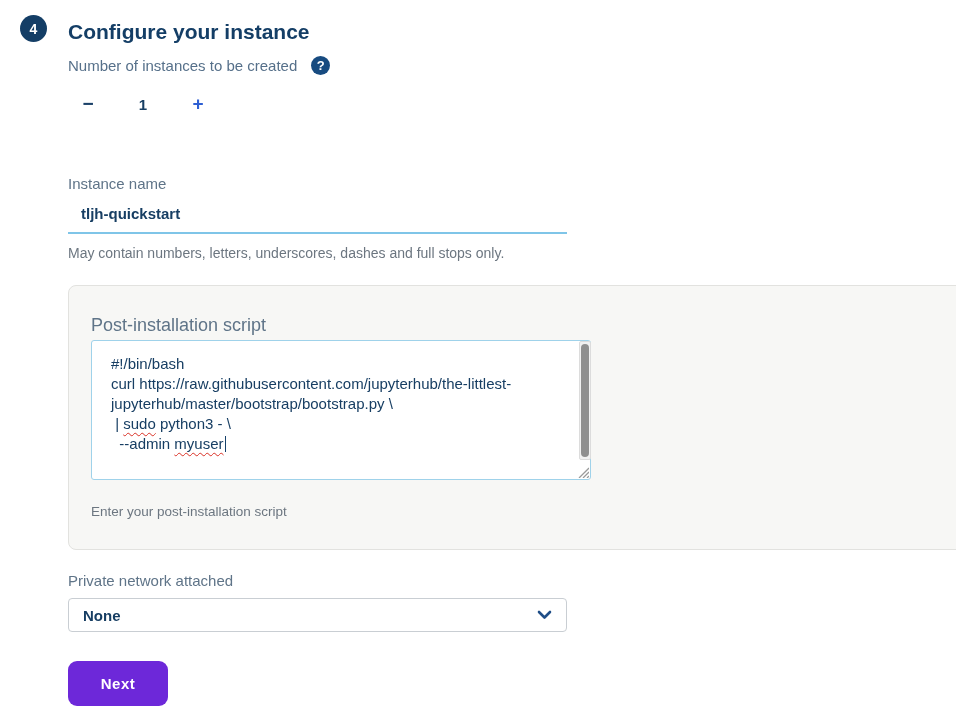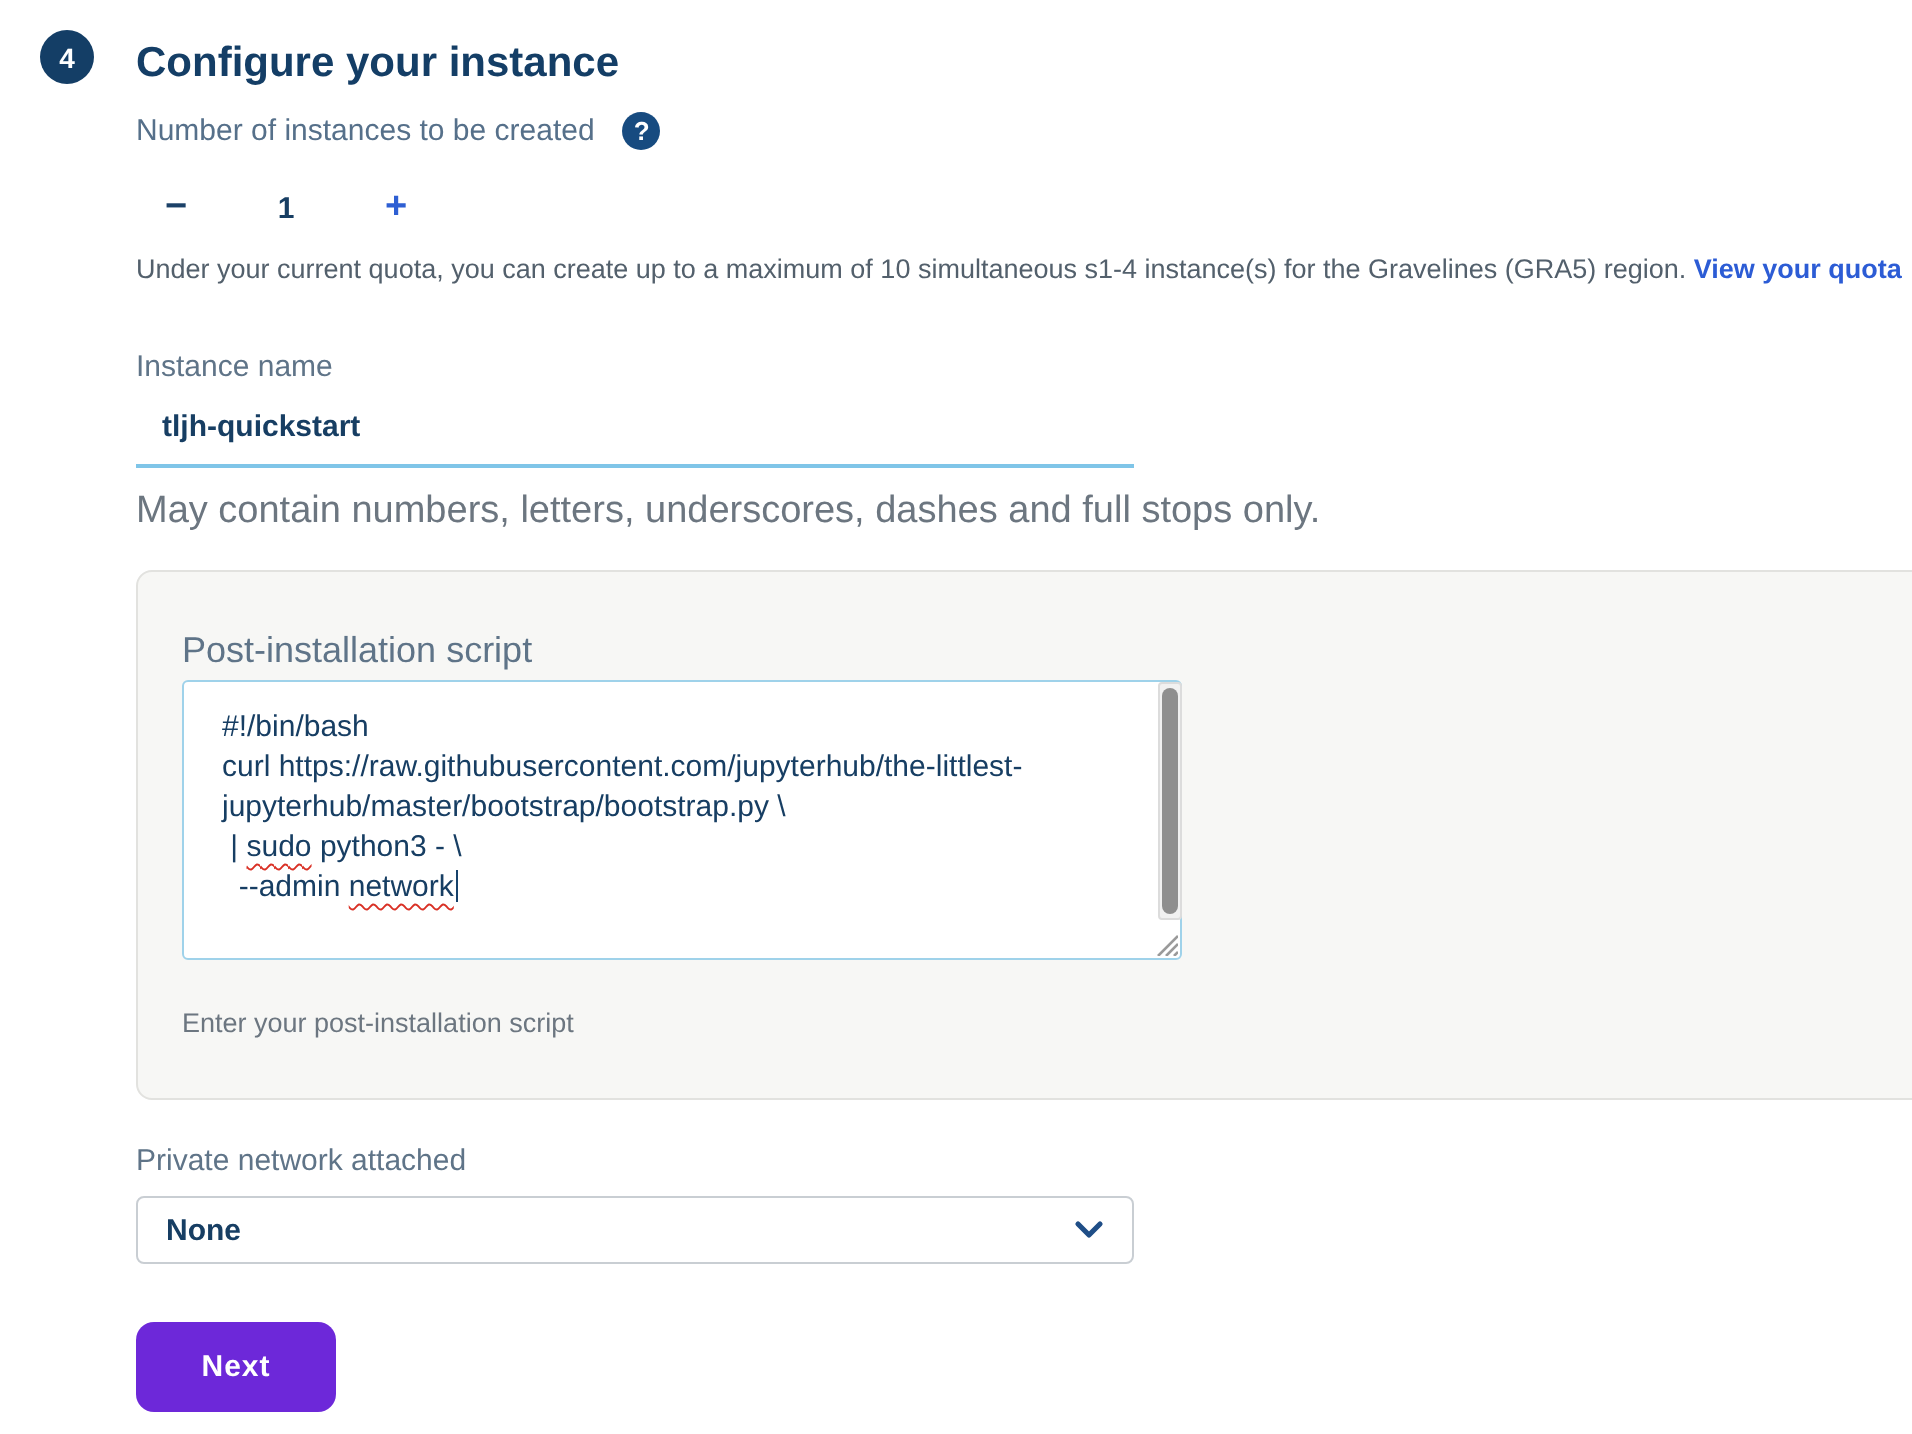--- a/index.html
+++ b/index.html
@@ -63,21 +63,21 @@
   .name-label { position: absolute; left: 68px; top: 175px; font-size: 15px; color: #5f7488; }
   .name-input {
     position: absolute; left: 68px; top: 201px;
     width: 499px; height: 33px;
     border: none; border-bottom: 2px solid #7fc5e8;
     background: transparent; outline: none;
     padding: 0 0 6px 13px;
     font-family: "Liberation Sans", sans-serif;
     font-size: 15px; font-weight: bold; color: #173e63;
   }
-  .name-helper { position: absolute; left: 68px; top: 245px; font-size: 19px; color: #6c7680; }
+  .name-helper { position: absolute; left: 68px; top: 245px; font-size: 14px; color: #6c7680; }
   
   .panel {
     position: absolute; left: 68px; top: 285px;
     width: 920px; height: 265px;
     background: #f7f7f5; border: 1px solid #e2e2df; border-radius: 8px;
   }
   .panel-label { position: absolute; left: 22px; top: 29px; font-size: 18px; color: #5f7488; }
   .script-box {
     position: absolute; left: 22px; top: 54px;
     width: 500px; height: 140px;
@@ -144,33 +144,32 @@
     <span class="count-label">Number of instances to be created</span>
     <span class="help-icon">?</span>
   </div>
 
   <div class="stepper">
     <button class="stepper-btn stepper-minus">−</button>
     <span class="stepper-value">1</span>
     <button class="stepper-btn stepper-plus">+</button>
   </div>
 
-  <div class="quota-line"><span>Under your current quota, you can create up to a maximum of 10 simultaneous s1-4 instance(s) for the Gravelines (GRA5) region. </span><a class="quota-link">View your quota</a></div>
 
   <div class="name-label">Instance name</div>
   <input class="name-input" type="text" value="tljh-quickstart" style="">
   <div class="name-helper">May contain numbers, letters, underscores, dashes and full stops only.</div>
 
   <div class="panel">
     <div class="panel-label">Post-installation script</div>
 
     <div class="script-box">#!/bin/bash
 curl https://raw.githubusercontent.com/jupyterhub/the-littlest-jupyterhub/master/bootstrap/bootstrap.py \
  | <span class="misspell">sudo</span> python3 - \
-  --admin <span class="misspell">network</span><span class="caret"></span></div>
+  --admin <span class="misspell">myuser</span><span class="caret"></span></div>
     <div class="scrollbar" style="left: 510px; top: 55px; right: auto; bottom: auto; height: 119px;">
       <div class="scrollbar-thumb"></div>
     </div>
     <svg class="resize-handle" style="left: 507px; top: 179px;" viewBox="0 0 13 13">
       <g stroke="#9a9a9a" stroke-width="1.3">
         <line x1="3" y1="13" x2="13" y2="3"></line>
         <line x1="7" y1="13" x2="13" y2="7"></line>
         <line x1="11" y1="13" x2="13" y2="11"></line>
       </g>
     </svg>

